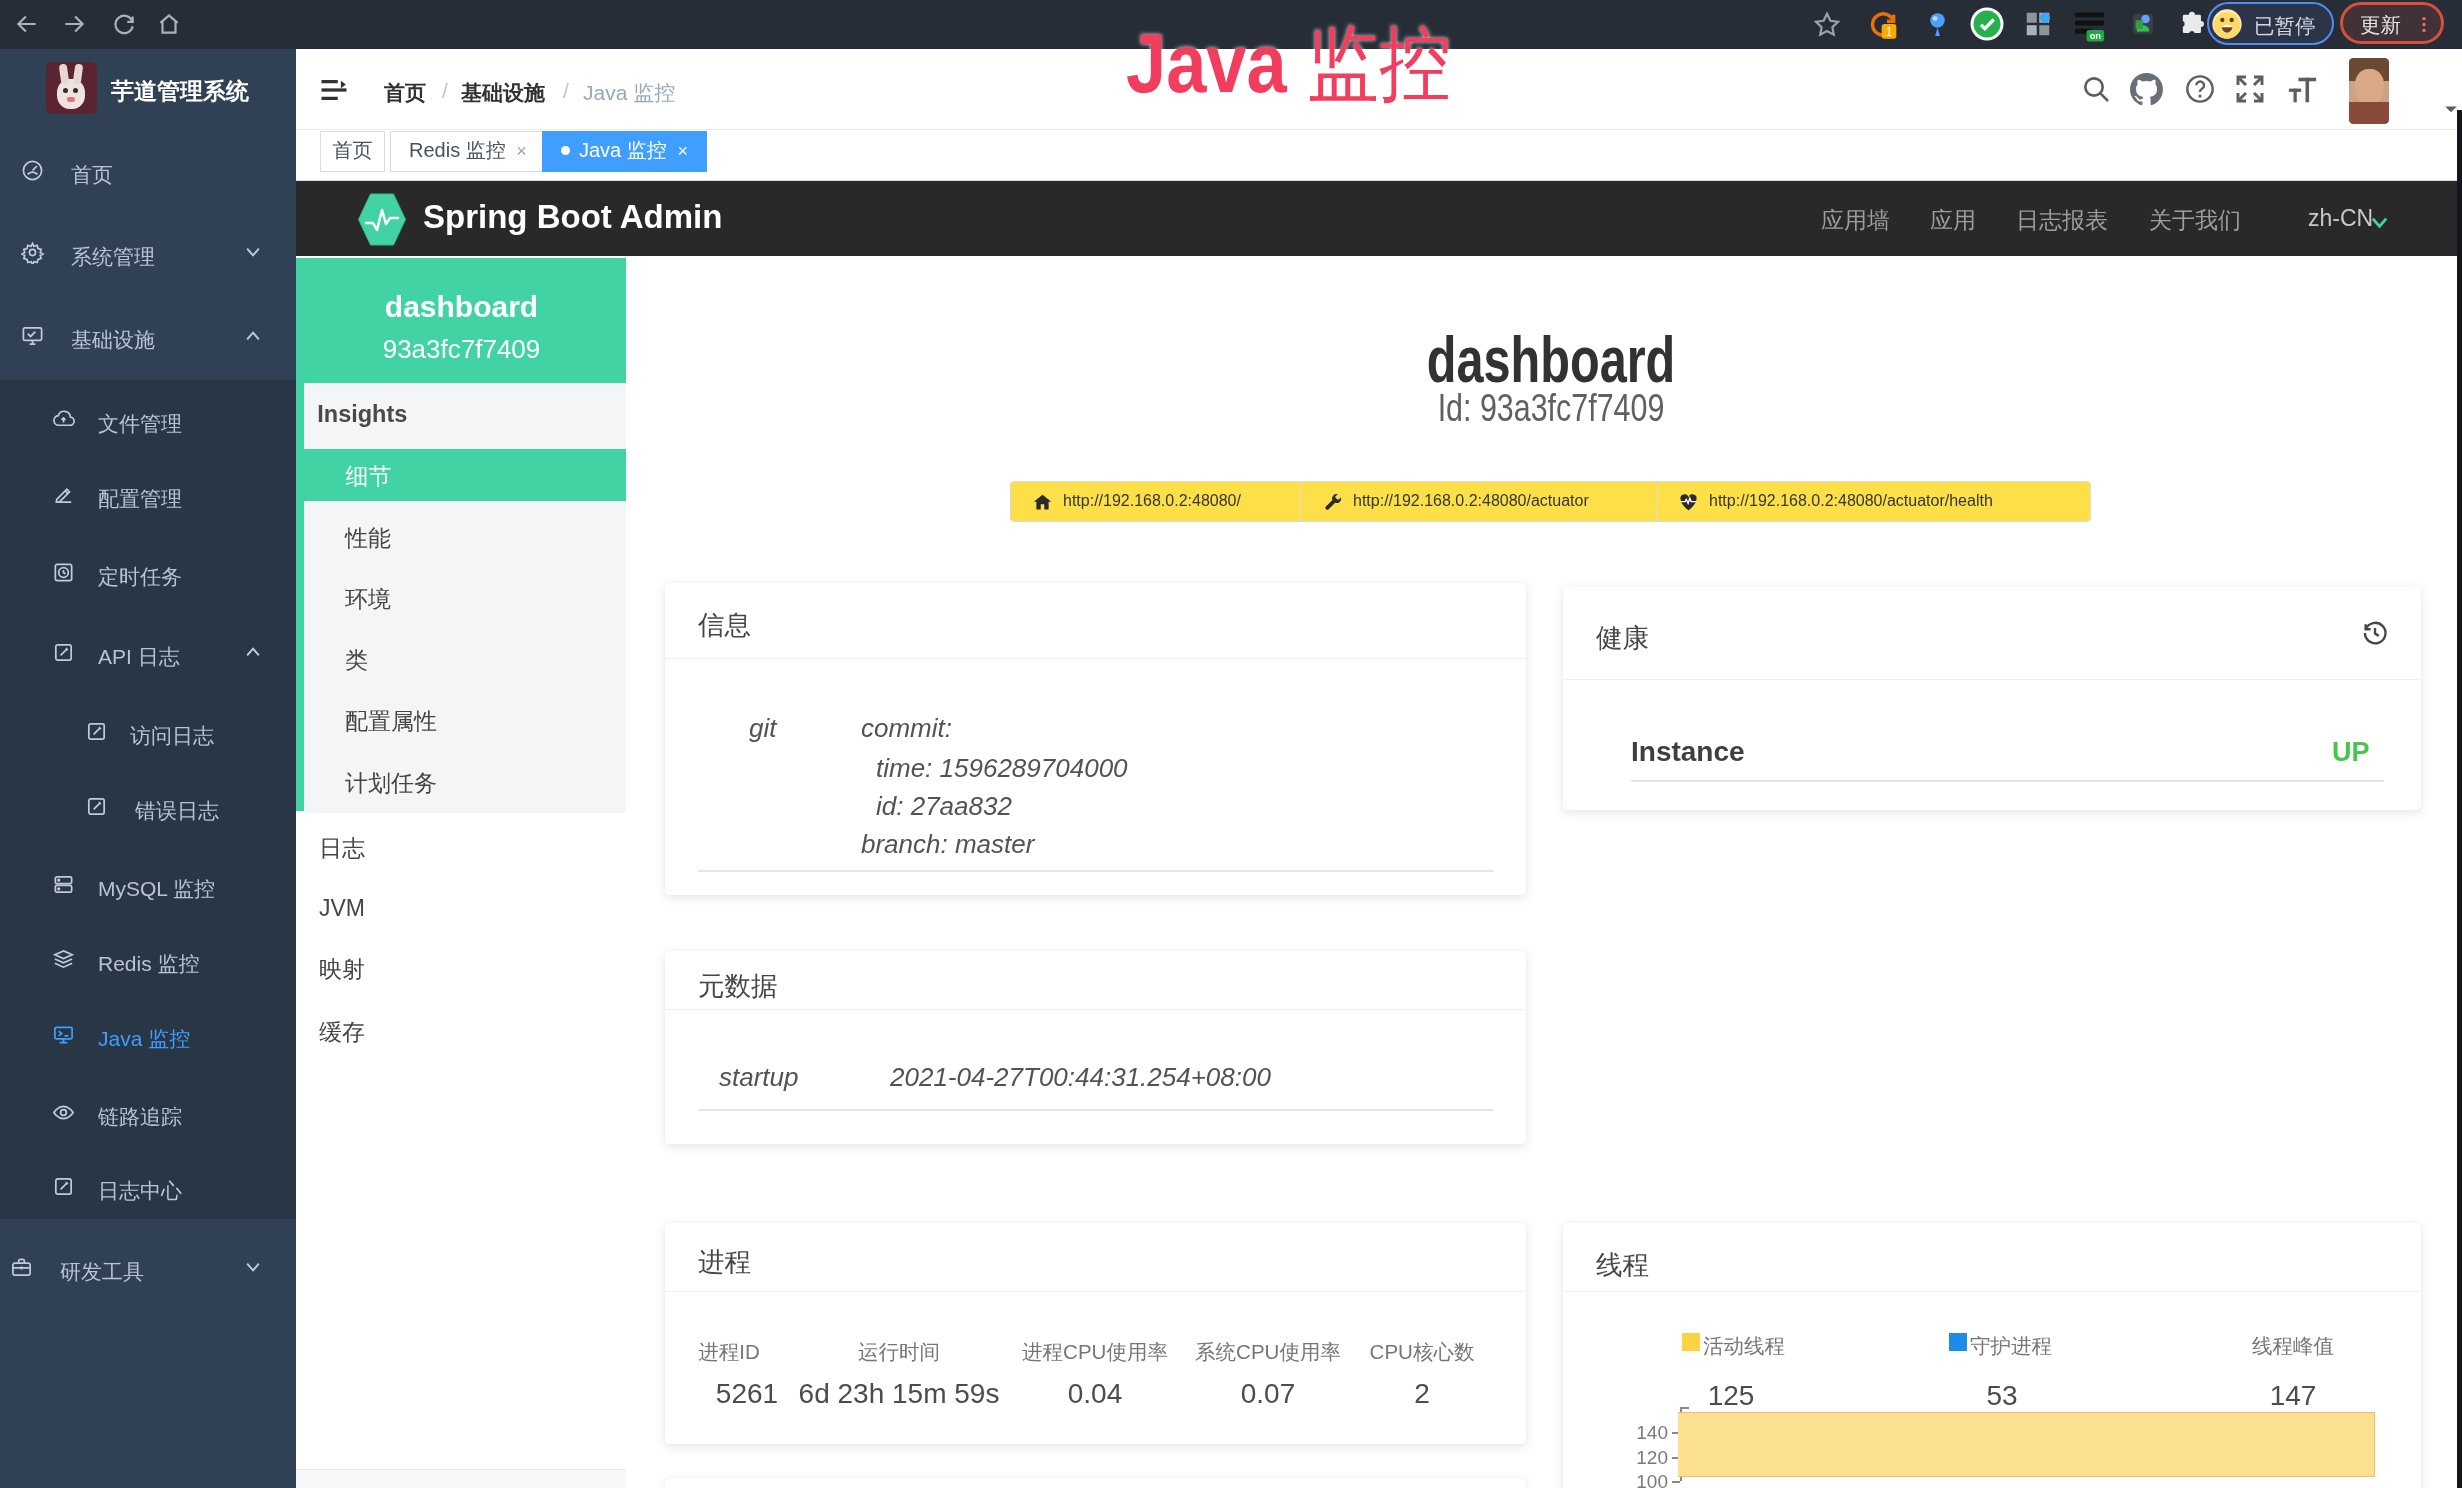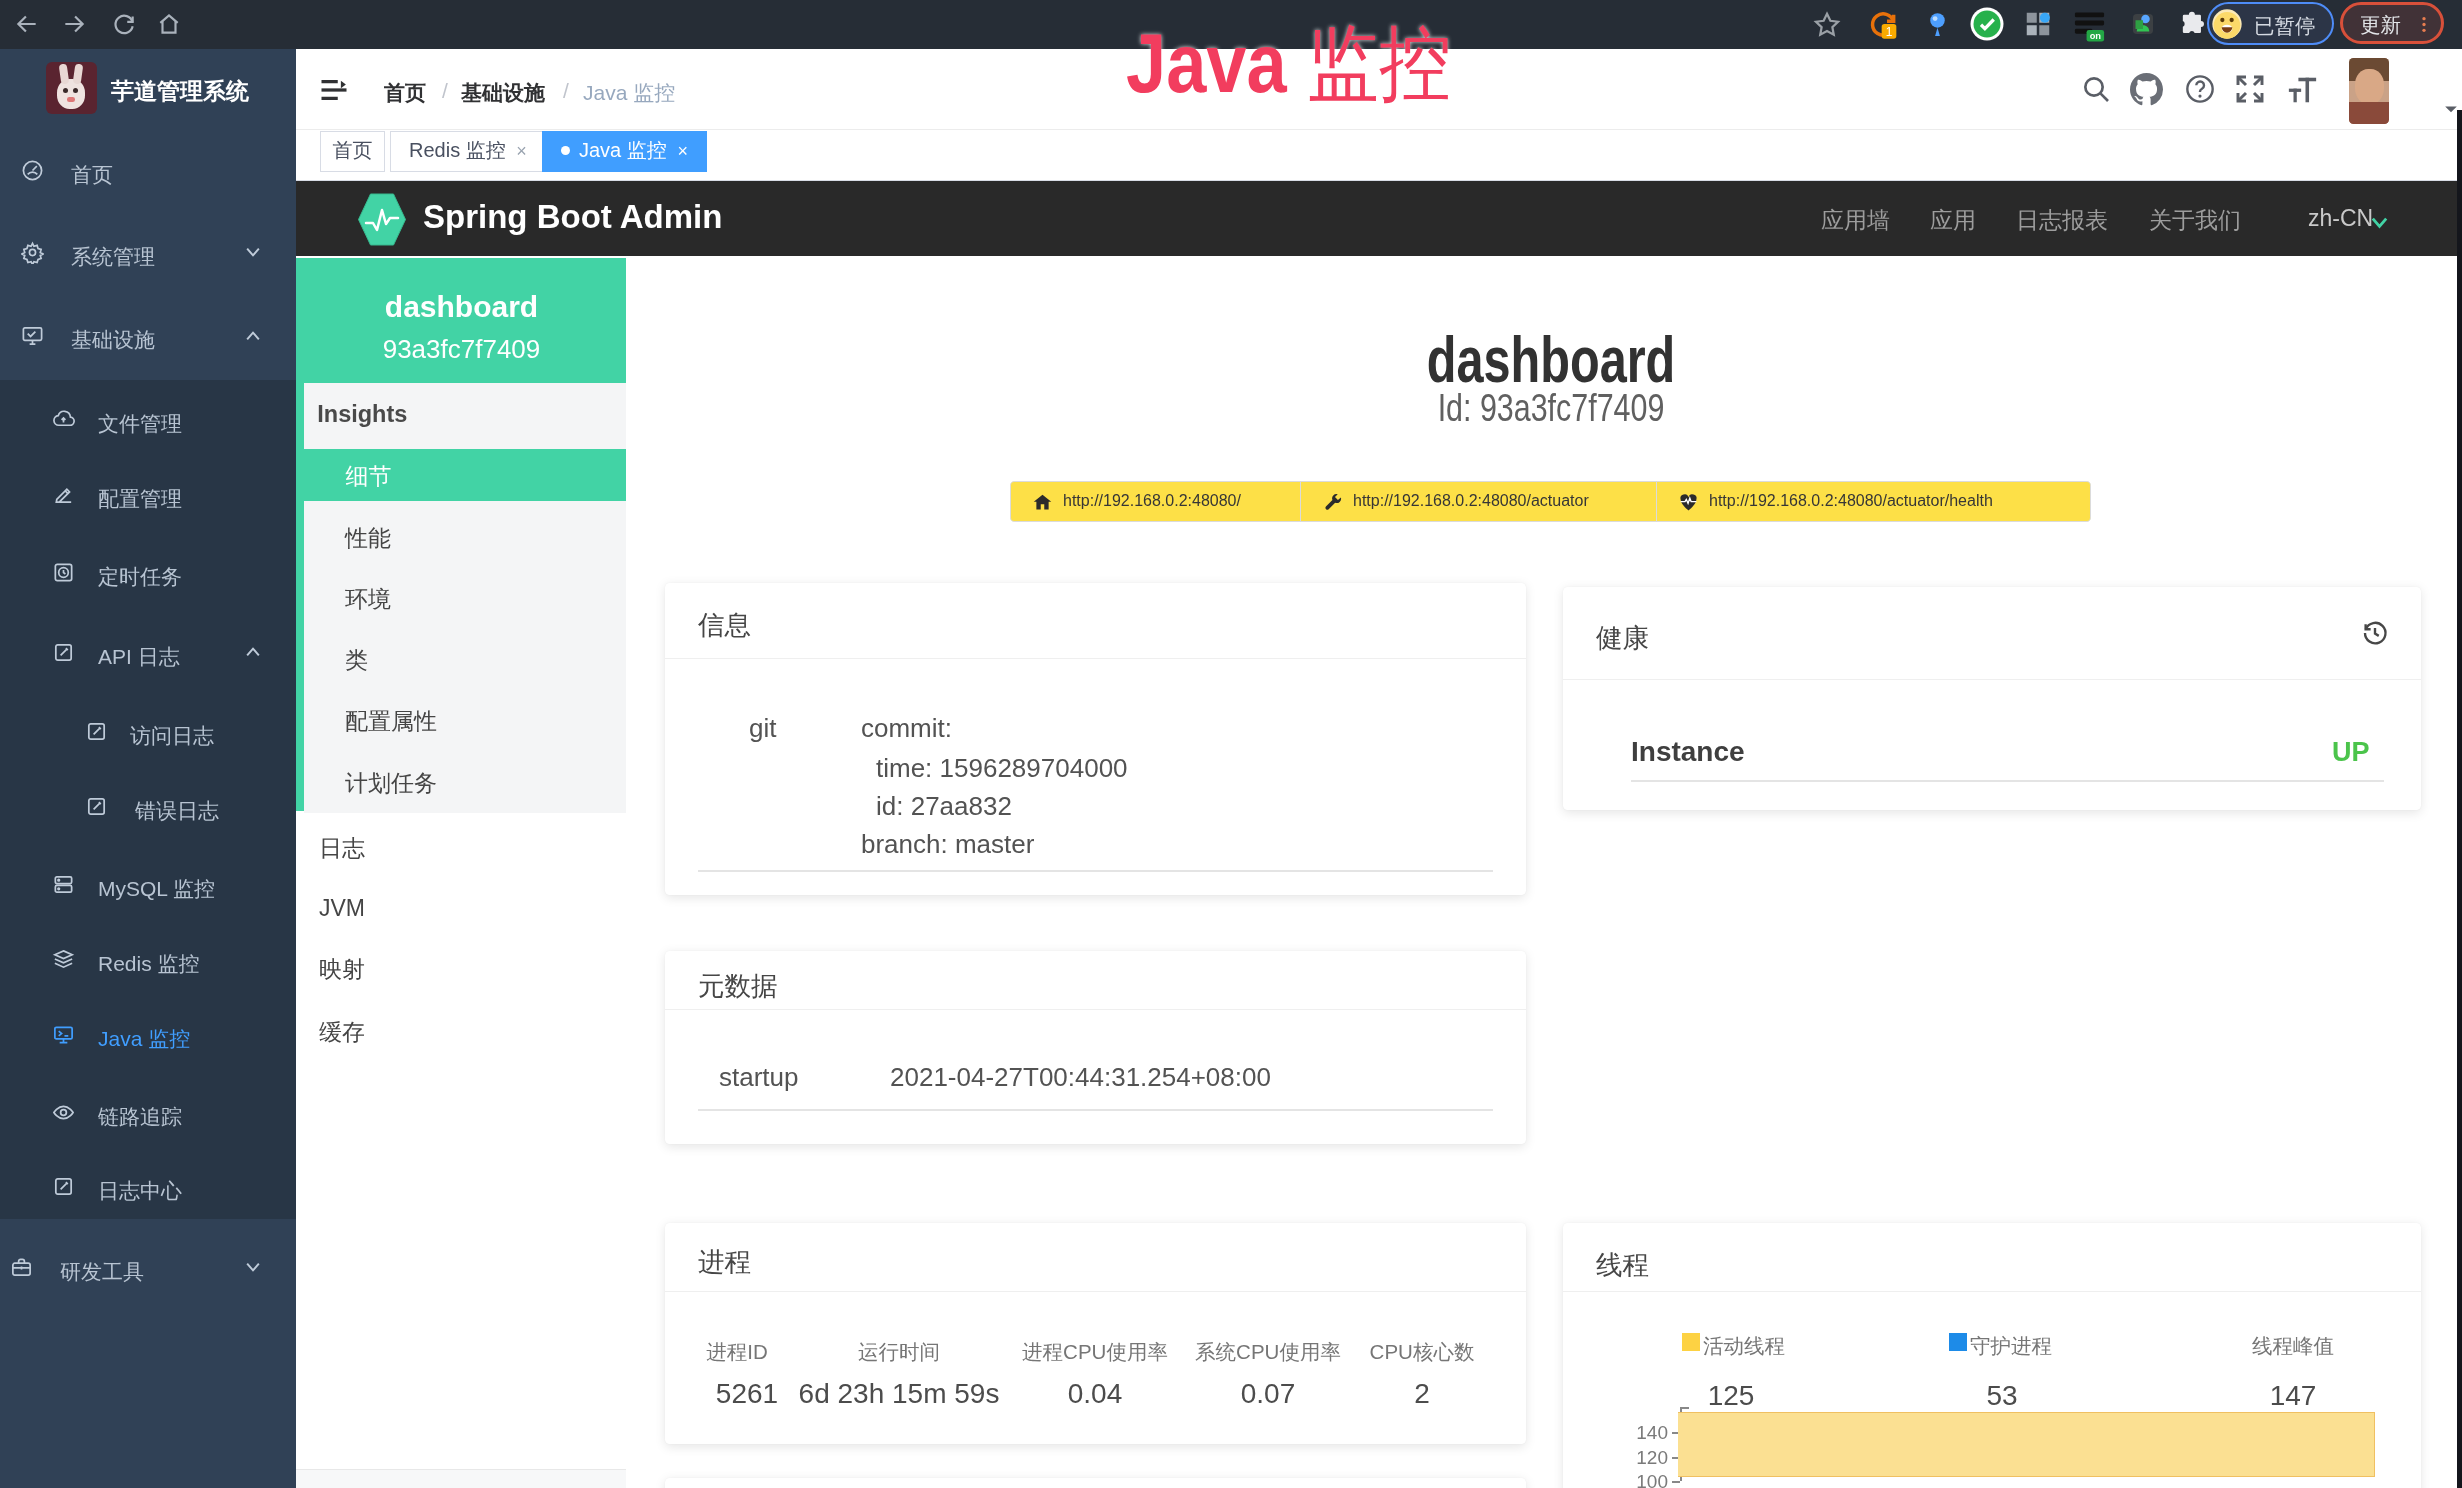--- a/index.html
+++ b/index.html
@@ -48,21 +48,21 @@
 #sbaside .mact span { position:absolute; left:42px; top:12px; font-size:23px; color:#fff; }
 .sbi { position:absolute; font-size:23px; color:#454545; white-space:nowrap; }
 
 #content { position:absolute; left:626px; top:256px; width:1836px; height:1232px; background:#fff; }
 #h1d { position:absolute; left:6.8px; top:67px; width:1836px; text-align:center; font-size:64px; font-weight:bold; color:#323232; transform:scaleX(0.76); }
 #h1id { position:absolute; left:6.8px; top:130px; width:1836px; text-align:center; font-size:39px; color:#606060; transform:scaleX(0.78); }
 .btnrow { position:absolute; top:225px; height:41px; border:1.5px solid #dbdbdb; background:#fde047; color:#363636; font-size:16px; line-height:38px; white-space:nowrap; }
 .card { position:absolute; background:#fff; border-radius:4.6px; box-shadow:0 2.3px 10.6px rgba(0,0,0,0.10), 0 0 1.5px rgba(0,0,0,0.06); }
 .card .hd { position:absolute; left:0; top:0; width:100%; height:76px; border-bottom:1.5px solid #efefef; }
 .card .hd span { position:absolute; left:33px; top:24px; font-size:26.5px; font-weight:500; color:#464646; }
-.tline { position:absolute; font-size:26px; color:#535353; white-space:nowrap; }
+.tline { position:absolute; font-size:26px; color:#535353; white-space:nowrap;font-style:italic; }
 .gline { position:absolute; height:1.5px; background:#e4e4e4; }
 .collab { position:absolute; font-size:20.5px; color:#767676; text-align:center; white-space:nowrap; }
 .colval { position:absolute; font-size:28px; color:#4c4c4c; text-align:center; white-space:nowrap; }
 </style>
 </head>
 <body>
 <div id="chrome">
   <svg class="navico" style="left:13.7px" width="26" height="26" viewBox="0 0 24 24" fill="none" stroke="#aab2bc" stroke-width="2">
       <path d="M20 12H5M11 5l-7 7 7 7"></path>
     </svg>
@@ -353,21 +353,21 @@
         <span style="top:16.7px">元数据</span>
       </div>
     <div class="tline" style="left:54px;top:111px;">startup</div>
     <div class="tline" style="left:225px;top:111px;">2021-04-27T00:44:31.254+08:00</div>
     <div class="gline" style="left:33px;top:158px;width:795px;"></div>
   </div>
   <div class="card" style="left:39px;top:967px;width:861px;height:221px;">
     <div class="hd" style="height:69px">
         <span style="top:20.5px">进程</span>
       </div>
-    <div class="collab" style="left:72px;top:115px;transform:translateX(-50%)">进程ID</div>
+    <div class="collab" style="left:64px;top:115px;transform:translateX(-50%)">进程ID</div>
     <div class="collab" style="left:234px;top:115px;transform:translateX(-50%)">运行时间</div>
     <div class="collab" style="left:430px;top:115px;transform:translateX(-50%)">进程CPU使用率</div>
     <div class="collab" style="left:603px;top:115px;transform:translateX(-50%)">系统CPU使用率</div>
     <div class="collab" style="left:757px;top:115px;transform:translateX(-50%)">CPU核心数</div>
     <div class="colval" style="left:82px;top:155px;transform:translateX(-50%)">5261</div>
     <div class="colval" style="left:234px;top:155px;transform:translateX(-50%)">6d 23h 15m 59s</div>
     <div class="colval" style="left:430px;top:155px;transform:translateX(-50%)">0.04</div>
     <div class="colval" style="left:603px;top:155px;transform:translateX(-50%)">0.07</div>
     <div class="colval" style="left:757px;top:155px;transform:translateX(-50%)">2</div>
   </div>

